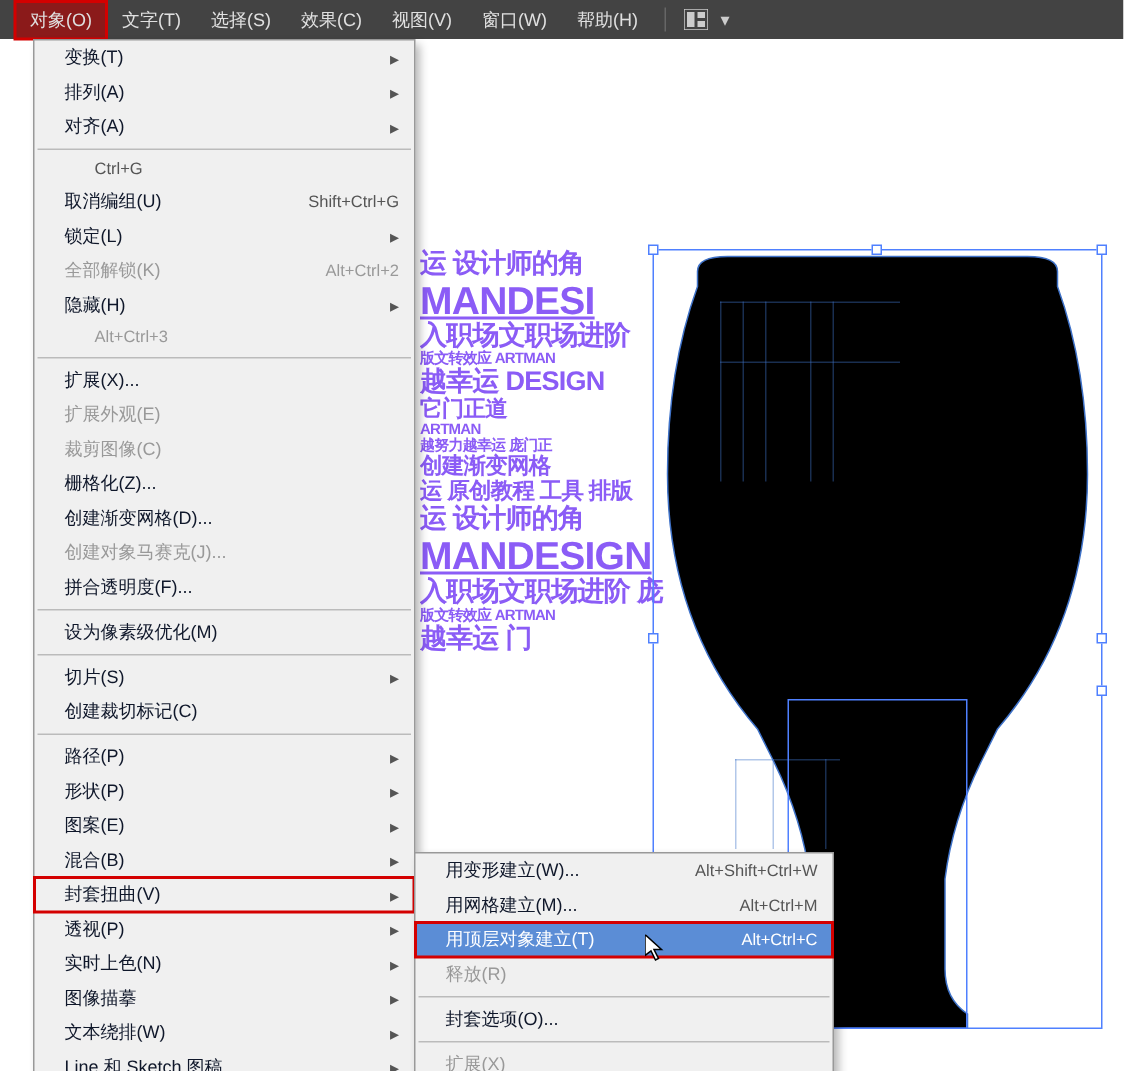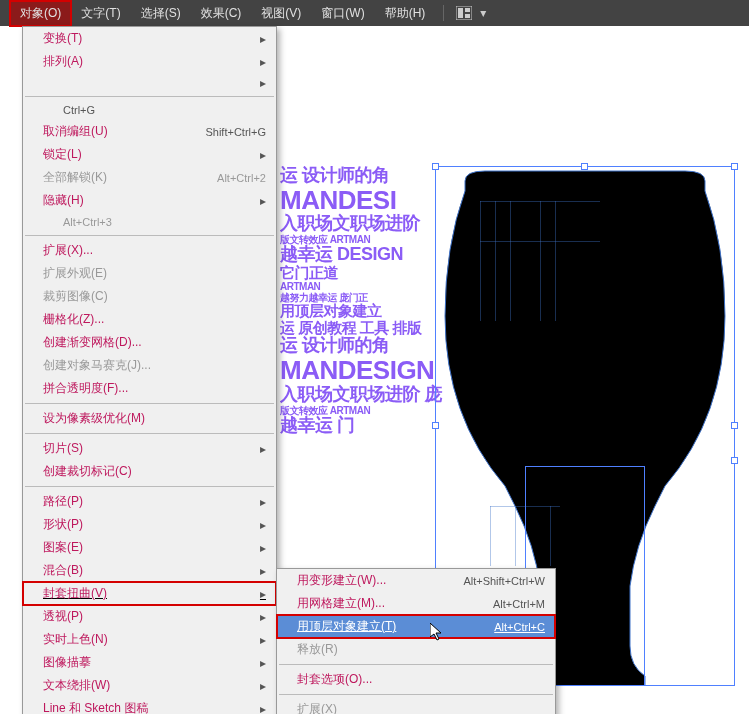--- a/index.html
+++ b/index.html
@@ -55,21 +55,21 @@
       position: absolute;
       left: 0;
       top: 140px;
       width: 200px;
       color: #8b5cf6;
       font-weight: bold;
       line-height: 1.1;
       overflow: hidden;
     }
     .text-line { white-space: nowrap; letter-spacing: -0.5px; }
-    .t-big { font-size: 26px; font-weight: 900; }
+    .t-big { font-size: 26px; font-weight: 900; text-decoration: underline; }
     .t-med { font-size: 18px; }
     .t-sm { font-size: 15px; }
     .t-xs { font-size: 10px; }
     
     .vase-shape {
       position: absolute;
       left: 155px;
       top: 140px;
       width: 300px;
       height: 520px;
@@ -97,31 +97,30 @@
       min-width: 255px;
       z-index: 100;
     }
     .menu-row {
       display: flex;
       align-items: center;
       padding: 3px 10px 3px 20px;
       cursor: pointer;
       min-height: 20px;
     }
-    .menu-label { flex: 1; color: #be185d; }
+    .menu-label { flex: 1; color: #0f172a; }
     .menu-shortcut { color: #555; font-size: 11px; margin-left: 20px; }
     .menu-arrow { color: #555; margin-left: auto; }
     .menu-disabled { color: #999 !important; }
     .menu-disabled .menu-label, .menu-disabled .menu-shortcut { color: #999; }
     .menu-sep { border-top: 1px solid #bbb; margin: 3px 2px; }
     .menu-highlight {
       outline: 2px solid #d40000;
       outline-offset: -1px;
       position: relative;
-      text-decoration: underline;
     }
     .submenu-highlight {
       background: #5b8dd6 !important;
       color: #fff;
     }
     .submenu-highlight .menu-label, .submenu-highlight .menu-shortcut { color: #fff; }
     
     .submenu {
       position: absolute;
       left: 276px;
@@ -170,21 +169,21 @@
 <div class="canvas-area">
   <div class="text-block" id="textblock">
       <div class="text-line t-med">运 设计师的角</div>
       <div class="text-line t-big">MANDESI</div>
       <div class="text-line t-med">入职场文职场进阶</div>
       <div class="text-line t-xs">版文转效应 ARTMAN</div>
       <div class="text-line t-med">越幸运 DESIGN</div>
       <div class="text-line t-sm">它门正道</div>
       <div class="text-line t-xs">ARTMAN</div>
       <div class="text-line t-xs">越努力越幸运 庞门正</div>
-      <div class="text-line t-sm">用顶层对象建立</div>
+      <div class="text-line t-sm">创建渐变网格</div>
       <div class="text-line t-sm">运 原创教程 工具 排版</div>
       <div class="text-line t-med">运 设计师的角</div>
       <div class="text-line t-big">MANDESIGN</div>
       <div class="text-line t-med">入职场文职场进阶 庞</div>
       <div class="text-line t-xs">版文转效应 ARTMAN</div>
       <div class="text-line t-med">越幸运 门</div>
     </div>
 
   <div class="vase-shape">
     <svg class="vase-svg" viewBox="0 0 300 520">
@@ -238,20 +237,21 @@
 <div class="dropdown-menu" style="left:22px;top:26px;" id="objmenu">
     <div class="menu-row">
       <span class="menu-label">变换(T)</span>
       <span class="menu-arrow">▸</span>
     </div>
     <div class="menu-row">
       <span class="menu-label">排列(A)</span>
       <span class="menu-arrow">▸</span>
     </div>
     <div class="menu-row">
+      <span class="menu-label">对齐(A)</span>
       <span class="menu-arrow">▸</span>
     </div>
     <div class="menu-sep"></div>
     <div class="menu-row">
       <span class="menu-shortcut">Ctrl+G</span>
     </div>
     <div class="menu-row">
       <span class="menu-label">取消编组(U)</span>
       <span class="menu-shortcut">Shift+Ctrl+G</span>
     </div>

